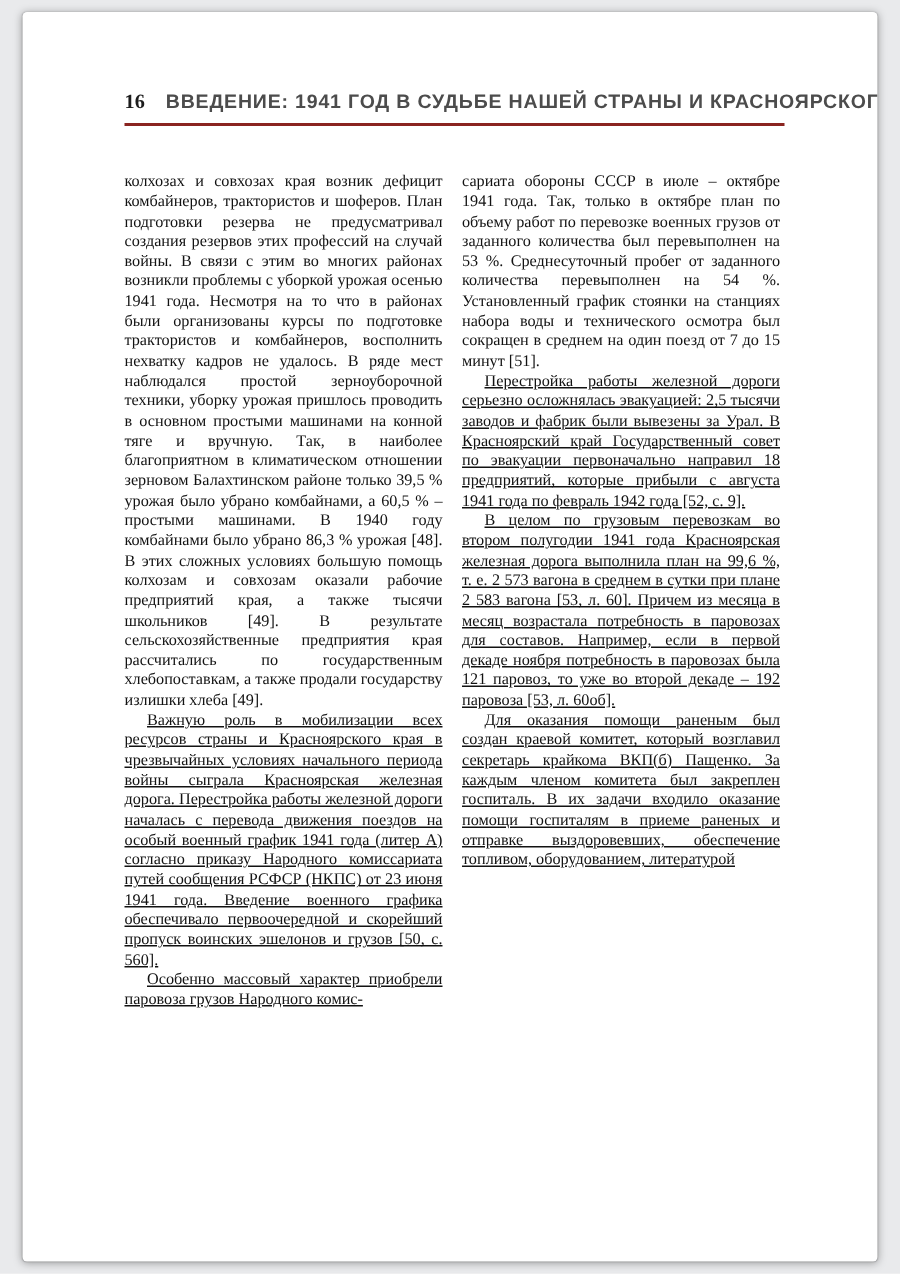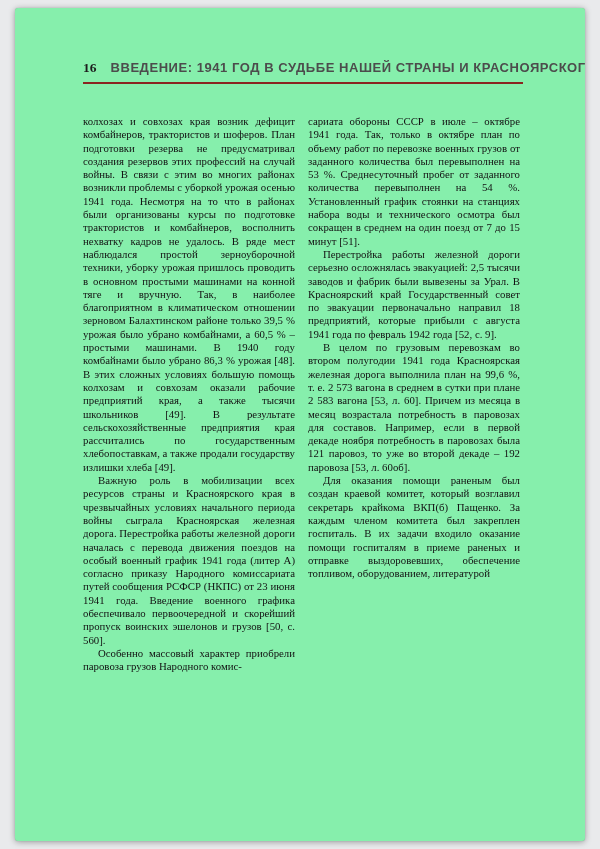--- a/index.html
+++ b/index.html
@@ -15,21 +15,21 @@
     position: relative;
     width: 600px;
     height: 849px;
   }
   .page {
     position: absolute;
     left: 15px;
     top: 8px;
     width: 570px;
     height: 833px;
-    background: #86efac;
+    background: #ffffff;
     border-radius: 3px;
     box-shadow: 0 1px 6px rgba(0,0,0,0.35), 0 0 1px rgba(0,0,0,0.25);
     box-sizing: border-box;
     padding: 52px 62px 30px 68px;
     overflow: hidden;
   }
   .header {
     display: flex;
     align-items: baseline;
     gap: 14px;
@@ -66,20 +66,21 @@
     text-align: justify;
     hyphens: auto;
     margin-top: 18px;
     -webkit-hyphens: auto;
   }
   .col p {
     margin: 0;
   }
   .col p.ind {
     text-indent: 15px;
+    text-decoration: underline;
   }
   .col p.cont {
     text-indent: 0;
   }
 </style>
 </head>
 <body>
 
 <div class="canvas">
   <div class="page">

